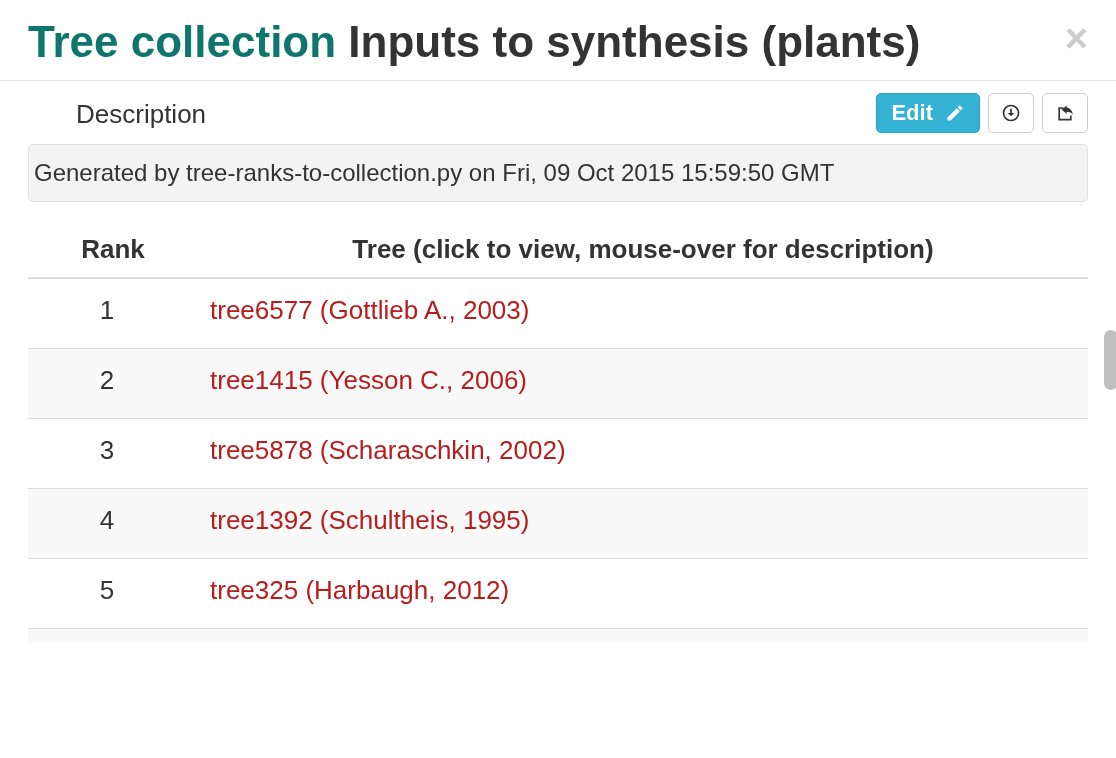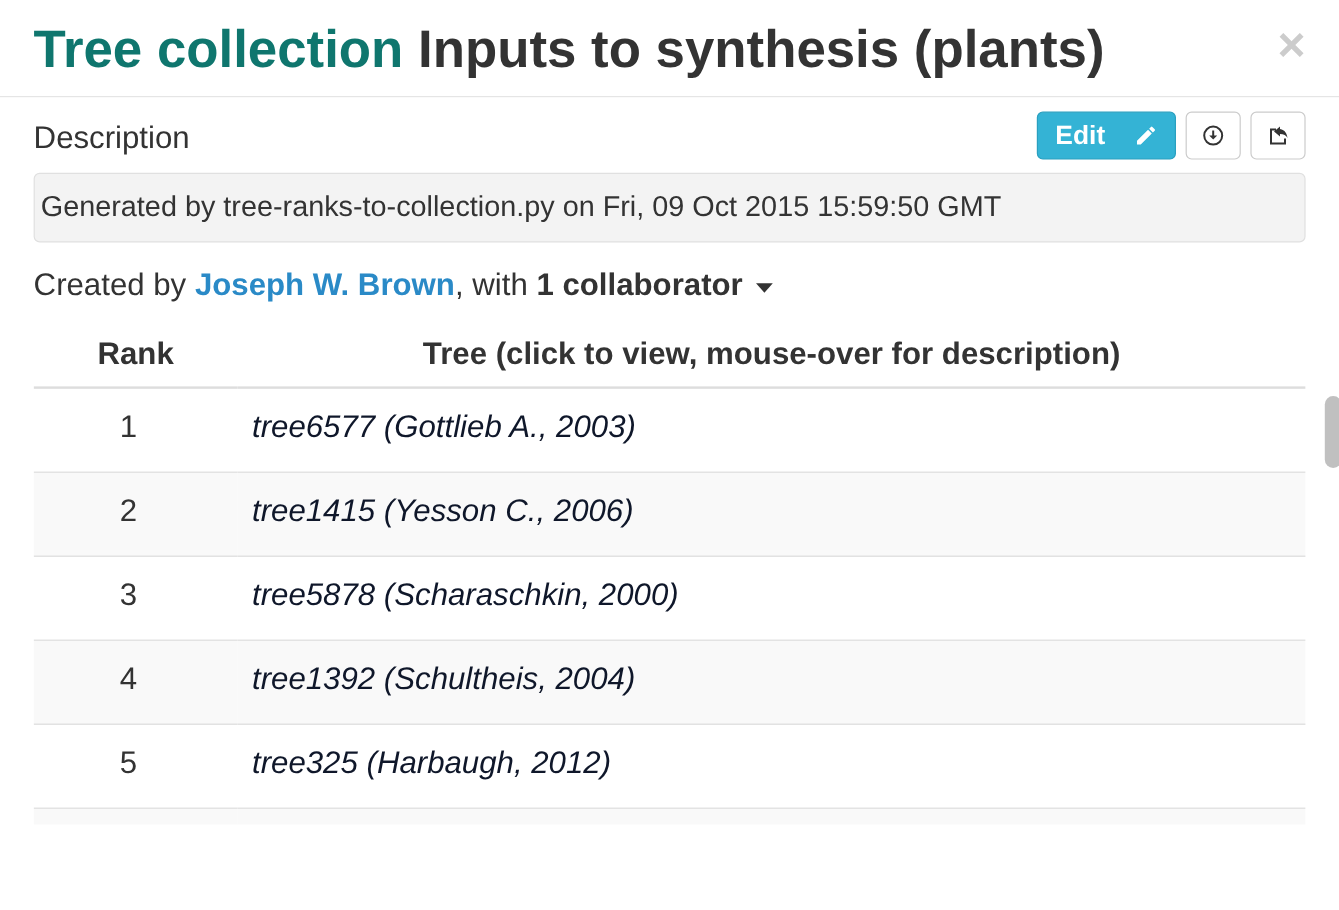--- a/index.html
+++ b/index.html
@@ -64,21 +64,21 @@
       right: 28px;
       display: flex;
       gap: 8px;
     }
     .btn {
       border-radius: 5px;
       font-size: 22px;
       padding: 6px 14px;
       display: inline-flex;
       align-items: center;
-      gap: 24px;
+      gap: 12px;
       cursor: pointer;
       border: 1px solid #ccc;
       background: #fff;
       color: #333;
       font-weight: 500;
     }
     .btn-edit {
       background: #34b3d5;
       border-color: #2aa0c0;
       color: #fff;
@@ -89,20 +89,21 @@
     }
     .btn svg {
       width: 20px;
       height: 20px;
       fill: currentColor;
     }
     .desc-label {
       font-size: 26px;
       color: #333;
       margin-bottom: 14px;
+      margin-left: 48px;
     }
     .desc-box {
       background: #f3f3f3;
       border: 1px solid #e0e0e0;
       border-radius: 5px;
       padding: 14px 5px;
       font-size: 24px;
       color: #333;
       margin-bottom: 20px;
     }
@@ -154,22 +155,21 @@
       vertical-align: middle;
     }
     td.rank-cell {
       text-align: center;
       padding-left: 0;
     }
     tr:nth-child(even) td {
       background: #f9f9f9;
     }
     td .tree-link {
-      color: #0f172a;
-      font-style: italic;
+      color: #b91c1c;
     }
     a.link, .tree-link {
       text-decoration: none;
       cursor: pointer;
     }
     .scrollbar {
       position: absolute;
       right: 0px;
       top: 0px;
       width: 14px;
@@ -214,48 +214,45 @@
       <svg viewBox="0 0 24 24">
           <path d="M14 3v2.5c5 .7 7 5 7.5 9-1.3-2.8-3.8-4-7.5-4V13l-6-5 6-5zM4 5h6v2H6v12h12v-4h2v6H4V5z"></path>
         </svg>
     </button>
   </div>
 
   <div class="desc-label">Description</div>
 
   <div class="desc-box">Generated by tree-ranks-to-collection.py on Fri, 09 Oct 2015 15:59:50 GMT</div>
 
-  <div class="created-line">
-    <span>Created by </span><a class="link">Joseph W. Brown</a><span>, with </span><span class="collab-bold"><span>1 collaborator</span> <span class="caret"></span></span>
-  </div>
 
   <div class="table-wrap">
     <table>
       <thead>
         <tr>
           <th class="rank-col">Rank</th>
           <th>Tree (click to view, mouse-over for description)</th>
         </tr>
       </thead>
       <tbody>
         <tr>
           <td class="rank-cell">1</td>
           <td><a class="tree-link">tree6577 (Gottlieb A., 2003)</a></td>
         </tr>
         <tr>
           <td class="rank-cell">2</td>
           <td><a class="tree-link">tree1415 (Yesson C., 2006)</a></td>
         </tr>
         <tr>
           <td class="rank-cell">3</td>
-          <td><a class="tree-link">tree5878 (Scharaschkin, 2000)</a></td>
+          <td><a class="tree-link">tree5878 (Scharaschkin, 2002)</a></td>
         </tr>
         <tr>
           <td class="rank-cell">4</td>
-          <td><a class="tree-link">tree1392 (Schultheis, 2004)</a></td>
+          <td><a class="tree-link">tree1392 (Schultheis, 1995)</a></td>
         </tr>
         <tr>
           <td class="rank-cell">5</td>
           <td><a class="tree-link">tree325 (Harbaugh, 2012)</a></td>
         </tr>
         <tr>
           <td class="rank-cell">6</td>
           <td></td>
         </tr>
       </tbody>

